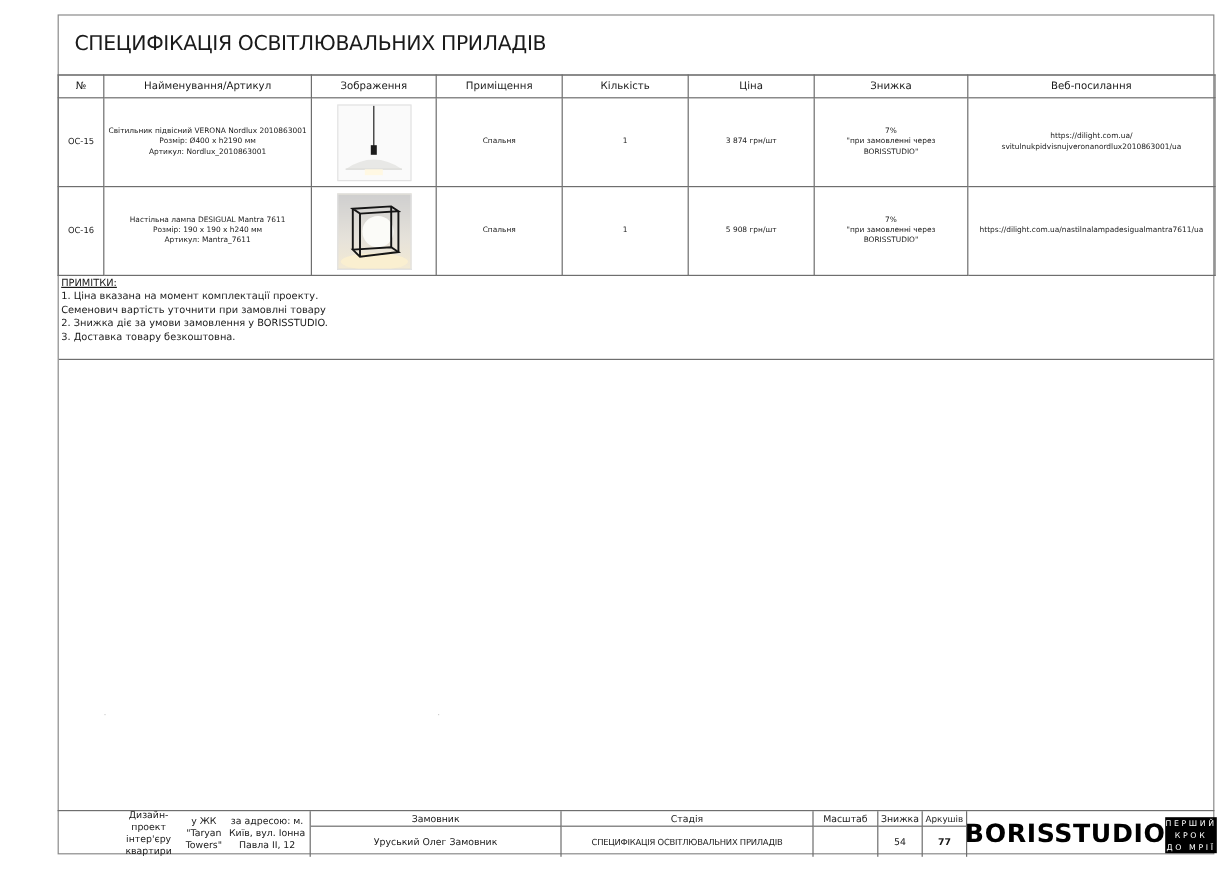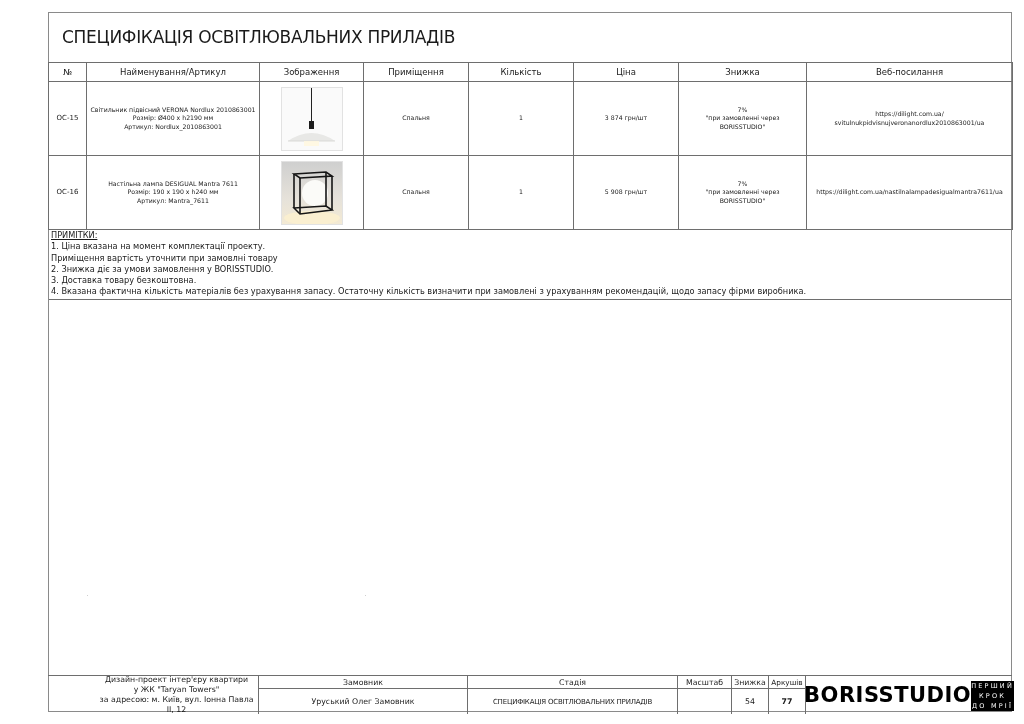--- a/index.html
+++ b/index.html
@@ -20,21 +20,21 @@
   .img-box { width:60px; height:62px; margin:0 auto; background:#fafafa;
              border:1px solid #e2e2e2; position:relative; overflow:hidden; }
   .notes { position:absolute; left:0; top:215px; width:100%; height:72px;
            border-bottom:1px solid #6e6e6e; box-sizing:border-box;
            font-size:8.2px; line-height:11.3px; padding:2px 0 0 2px; white-space:nowrap; }
   .notes .hdr { text-decoration:underline; }
   .titleblock { position:absolute; left:-1px; top:662px; width:964px; height:38px;
                 border-top:1px solid #6e6e6e; }
   .tb-cell { position:absolute; box-sizing:border-box; border-right:1px solid #6e6e6e;
              font-size:7.8px; text-align:center; display:flex; align-items:center; justify-content:center; }
-  .tb-proj { left:0; top:0; width:211px; height:38px; flex-direction:column; line-height:10px; font-size:7.8px;padding-left:47px; }
+  .tb-proj { left:0; top:0; width:211px; height:38px; flex-direction:row; line-height:10px; font-size:7.8px;padding-left:47px; }
   .logo { position:absolute; left:758px; top:0; width:206px; height:38px; display:flex; flex-direction:row;
           align-items:center; justify-content:center; }
   .logo .brand { font-family:"DejaVu Sans", sans-serif; font-weight:bold; font-size:21px;
                  letter-spacing:0.5px; line-height:22px; color:#000; }
   .logo .slogan { background:#000; color:#fff; font-size:6.5px; letter-spacing:2.2px;
                   width:200px; text-align:center; line-height:10px; margin-top:1px; }
   .dot { position:absolute; width:1px; height:1px; background:#cfcfcf; }
 </style>
 </head>
 <body>
@@ -129,24 +129,23 @@
       <td>
         <div>https://dilight.com.ua/nastilnalampadesigualmantra7611/ua</div>
       </td>
     </tr>
   </tbody>
     </table>
 
   <div class="notes">
     <div class="hdr">ПРИМІТКИ:</div>
     <div>1. Ціна вказана на момент комплектації проекту.</div>
-    <div>Приміщення вартість уточнити при замовлні товару</div>
+    <div>Семенович вартість уточнити при замовлні товару</div>
     <div>2. Знижка діє за умови замовлення у BORISSTUDIO.</div>
     <div>3. Доставка товару безкоштовна.</div>
-    <div>4. Вказана фактична кількість матеріалів без урахування запасу. Остаточну кількість визначити при замовлені з урахуванням рекомендацій, щодо запасу фірми виробника.</div>
   </div>
 
   <div class="dot" style="left:38px; top:582px;"></div>
   <div class="dot" style="left:316px; top:582px;"></div>
 
   <div class="titleblock">
     <div class="tb-cell tb-proj">
       <div>Дизайн-проект інтер'єру квартири</div>
       <div>у ЖК "Taryan Towers"</div>
       <div>за адресою: м. Київ, вул. Іонна Павла II, 12</div>

